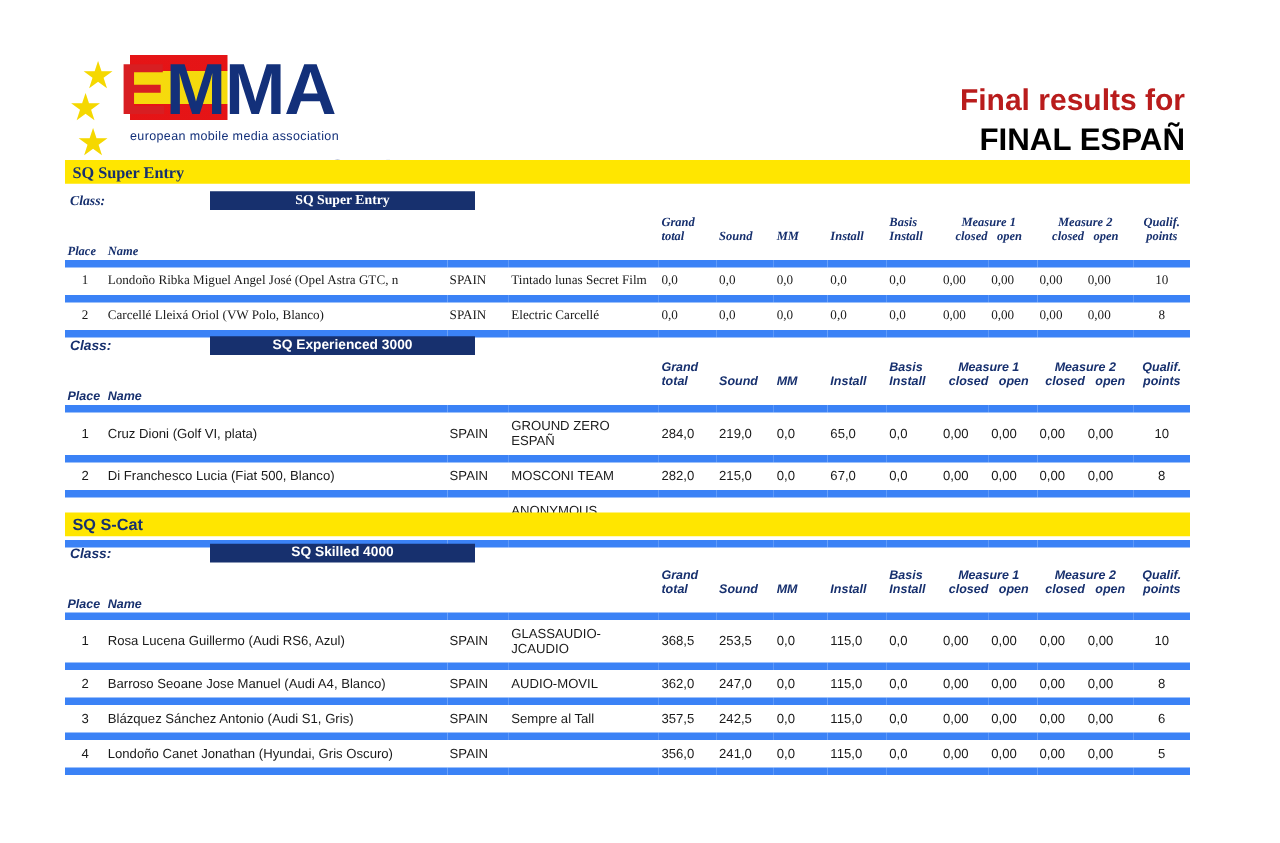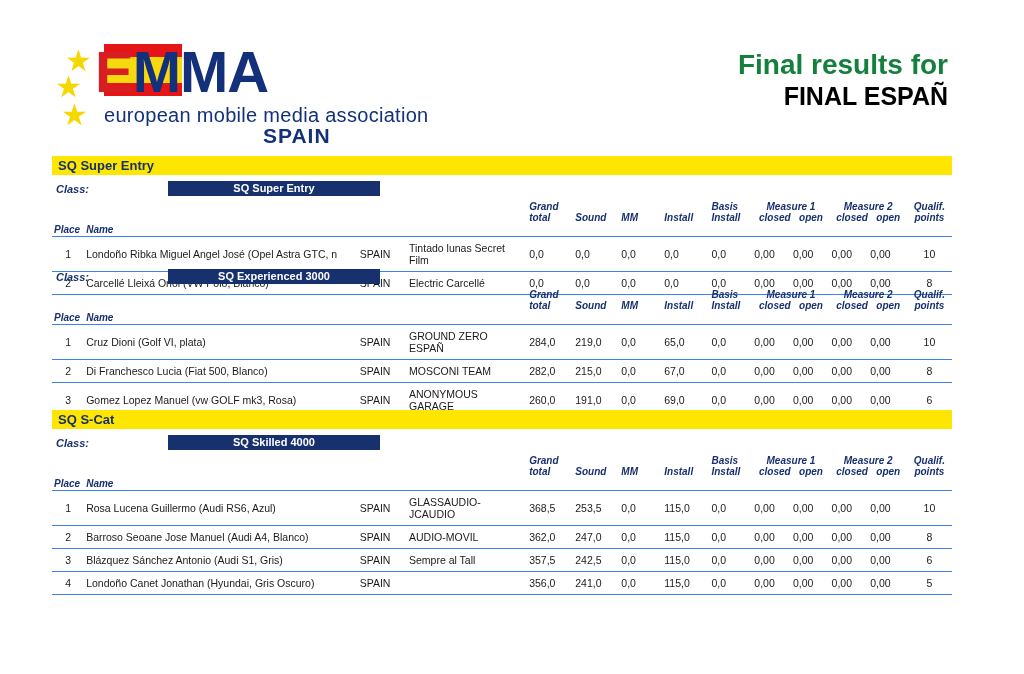--- a/index.html
+++ b/index.html
@@ -69,45 +69,46 @@
     top: 6px;
     width: 78px;
     height: 52px;
     background: linear-gradient(to bottom, #e4080a 0 25%, #f5d800 25% 75%, #e4080a 75% 100%);
     opacity: 0.95;
   }
   .logo-sub {
     position: absolute;
     left: 47px;
     top: 66px;
-    font-size: 20px;
+    font-size: 10px;
     color: #13307a;
     letter-spacing: 0.3px;
     white-space: nowrap;
   }
   .logo-spain {
     position: absolute;
     left: 206px;
     top: 86px;
     font-size: 21px;
     font-weight: bold;
     color: #13307a;
     letter-spacing: 1px;
   }
   .title-block {
     position: absolute;
     right: 76px;
     top: 50px;
     text-align: right;
   }
   .title-line1 {
-    font-size: 28px;
-    font-weight: bold;
-    color: #15803d;
+    font-size: 24px;
+    font-weight: bold;
+    color: #b91c1c;
     line-height: 30px;
+    margin-top: 16px;
   }
   .title-line2 {
     font-size: 25px;
     font-weight: bold;
     color: #000000;
     line-height: 32px;
   }
 
   
   .section { position: absolute; left: 52px; width: 900px; }
@@ -178,21 +179,21 @@
   .col-team { width: 112px; text-align: left; }
   .col-num { width: 43px; text-align: left; }
   .col-mm { width: 40px; text-align: left; }
   .col-install { width: 44px; text-align: left; }
   .col-basis { width: 40px; text-align: left; }
   .col-m { width: 36px; text-align: left; }
   .col-qual { width: 42px; text-align: center; margin-top: 28px; }
 
   .hdr-two { line-height: 11px; }
   .sep-line {
-    border-bottom: 1px solid #3b82f6;
+    border-bottom: 6px solid #3b82f6;
   }
 
   .hdr-group { text-align: center; font-style: italic; font-weight: bold; color:#17306e;margin-left:12px; }
 </style>
 </head>
 <body>
 
 <div class="page">
 
   <div class="header">
@@ -206,21 +207,21 @@
       <div class="logo-emma"><span class="e-red">E</span><span>MMA</span></div>
       <div class="logo-sub">european mobile media association</div>
       <div class="logo-spain">SPAIN</div>
     </div>
     <div class="title-block">
       <div class="title-line1">Final results for</div>
       <div class="title-line2">FINAL ESPAÑ</div>
     </div>
   </div>
 
-  <div class="section" id="sec0" style="top:156px;">
+  <div class="section" id="sec0" style="top:128px;font-family:Liberation Serif, serif;">
     <div class="section-bar">SQ Super Entry</div>
     <div class="class-row">
       <div class="class-label">Class:</div>
       <div class="class-badge">SQ Super Entry</div>
     </div>
     <table class="results">
       <colgroup>
         <col class="col-place">
           <col class="col-name">
           <col class="col-country">

